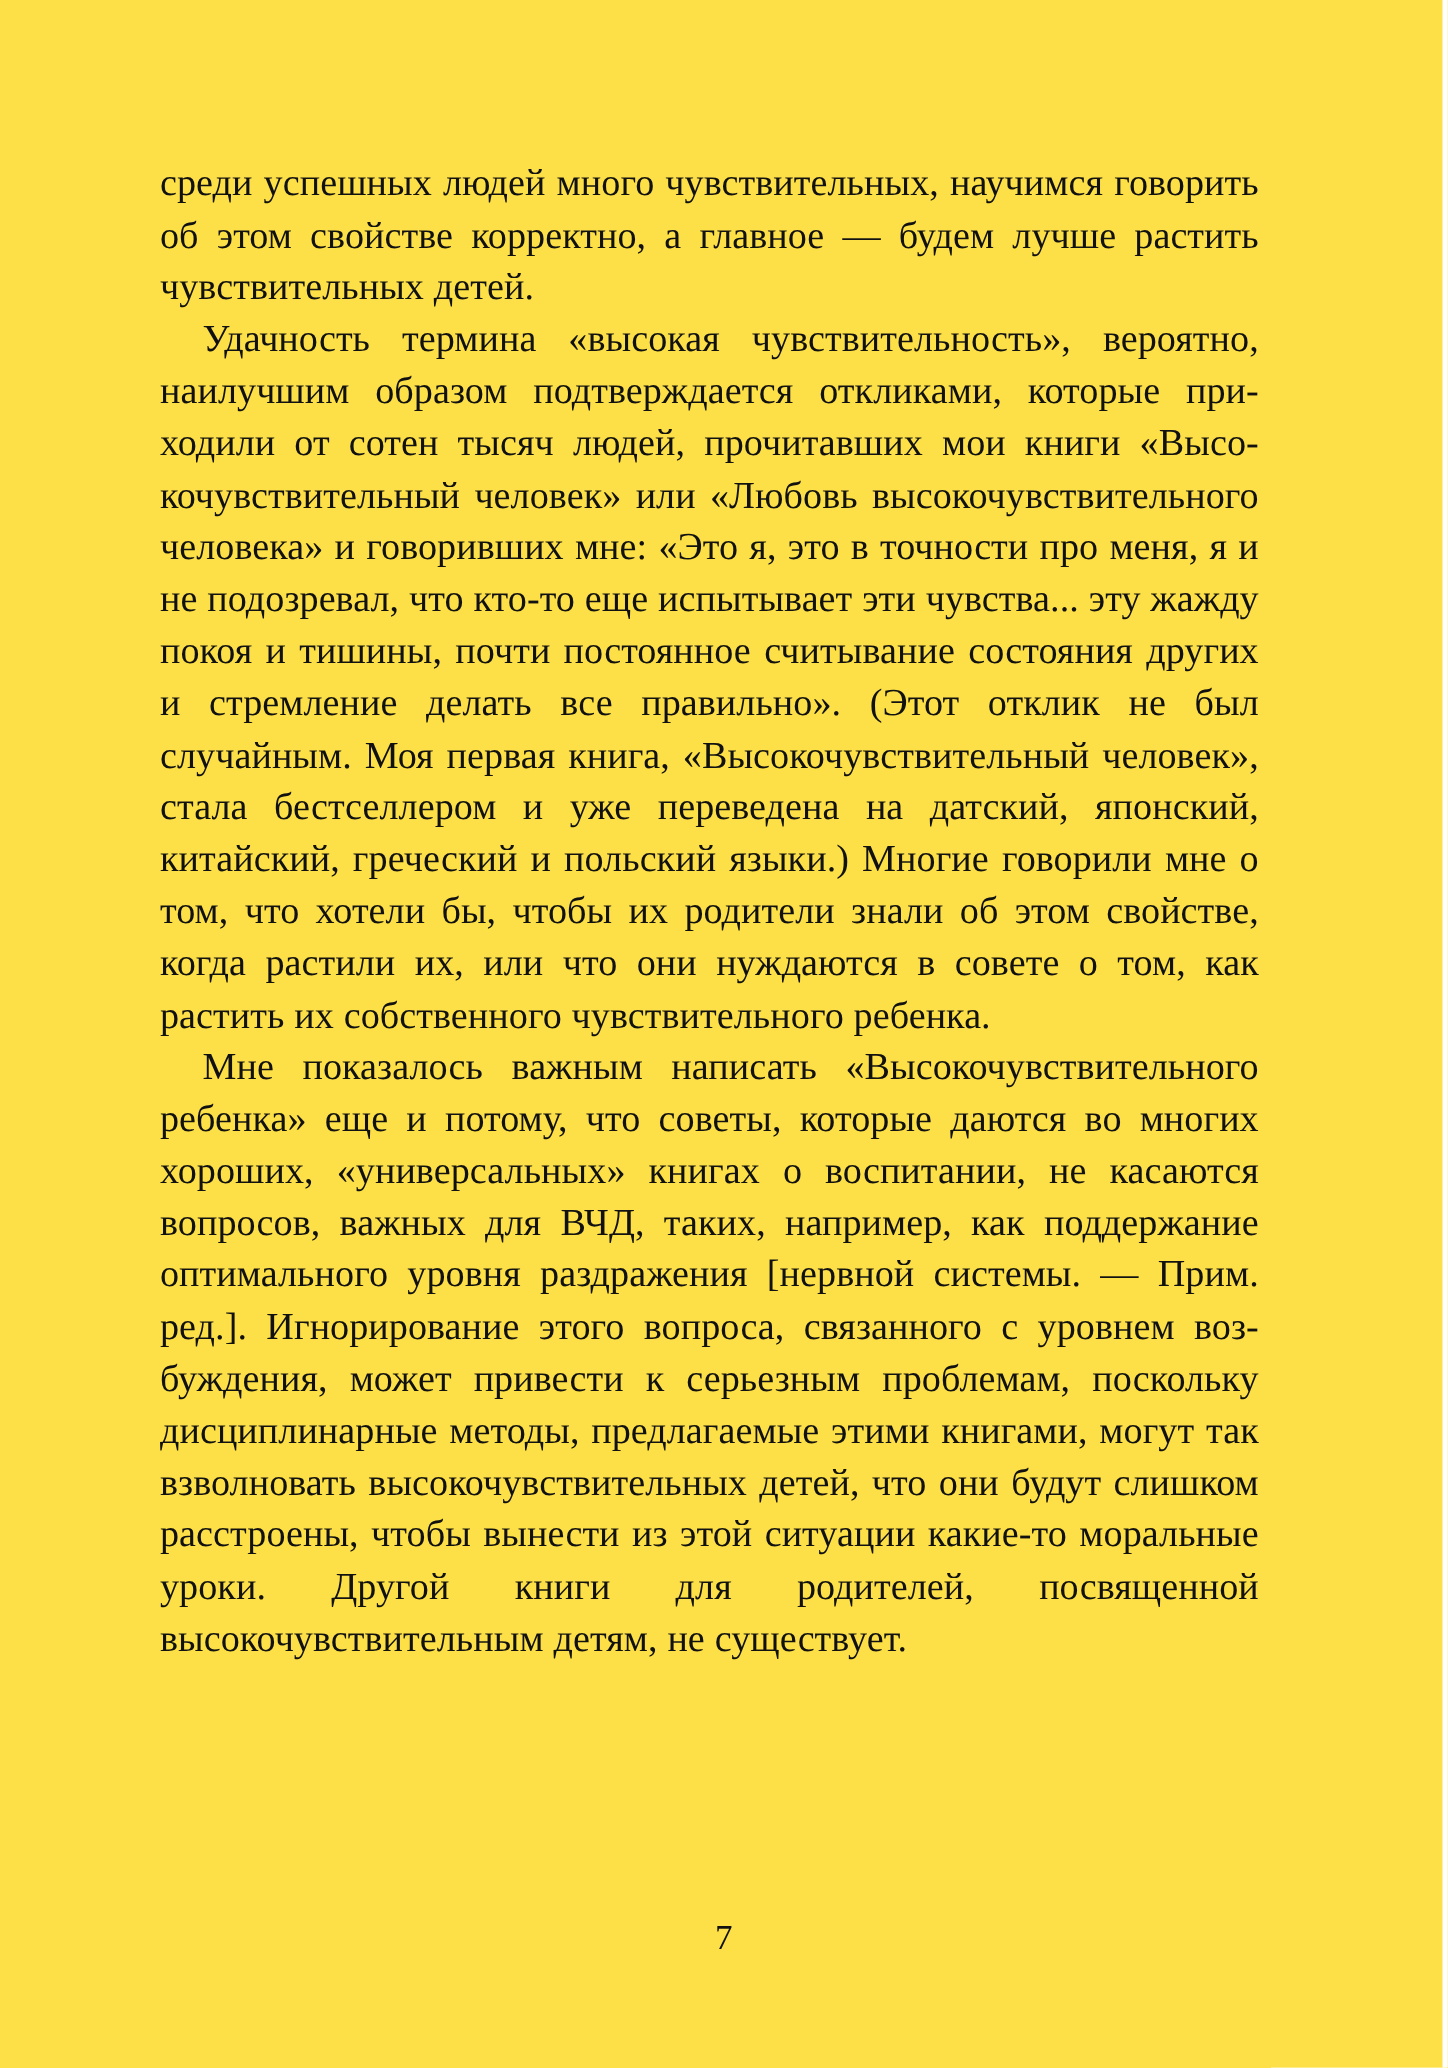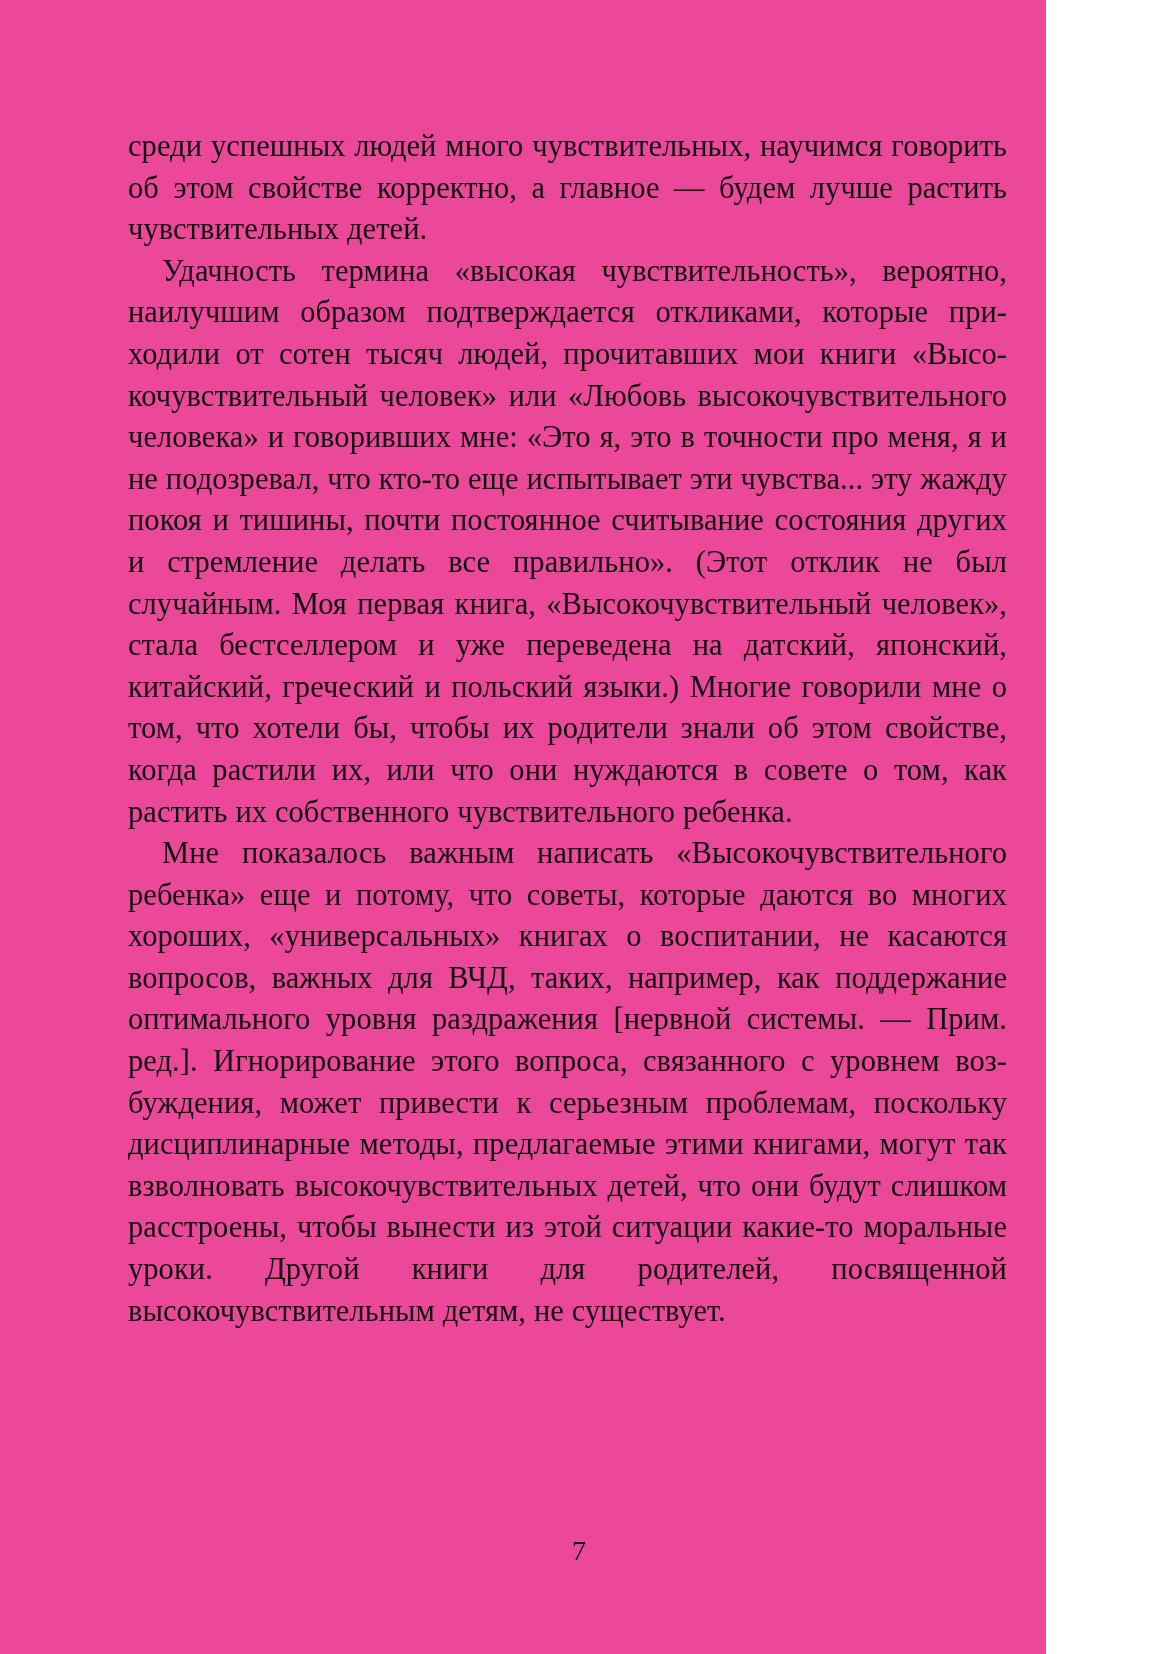--- a/index.html
+++ b/index.html
@@ -15,23 +15,23 @@
     overflow: hidden;
     font-family: "Liberation Serif", "DejaVu Serif", serif;
     color: #111111;
     -webkit-font-smoothing: antialiased;
   }
 
   .page {
     position: absolute;
     left: 0;
     top: 0;
-    width: 1046px;
+    width: 1154px;
     height: 1654px;
-    background: #ec4899;
+    background: #fde047;
   }
 
   .text-column {
     position: absolute;
     left: 128px;
     top: 126px;
     width: 879px;
   }
 
   .para {

